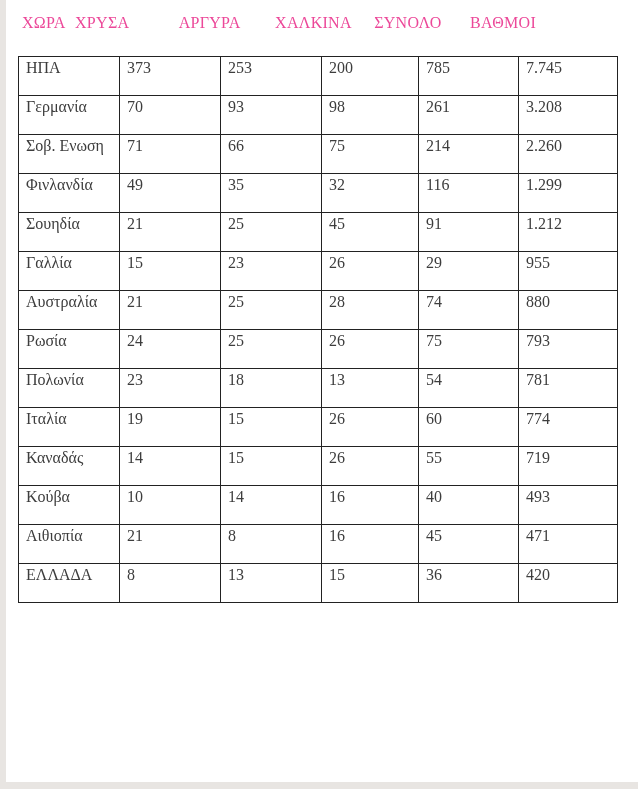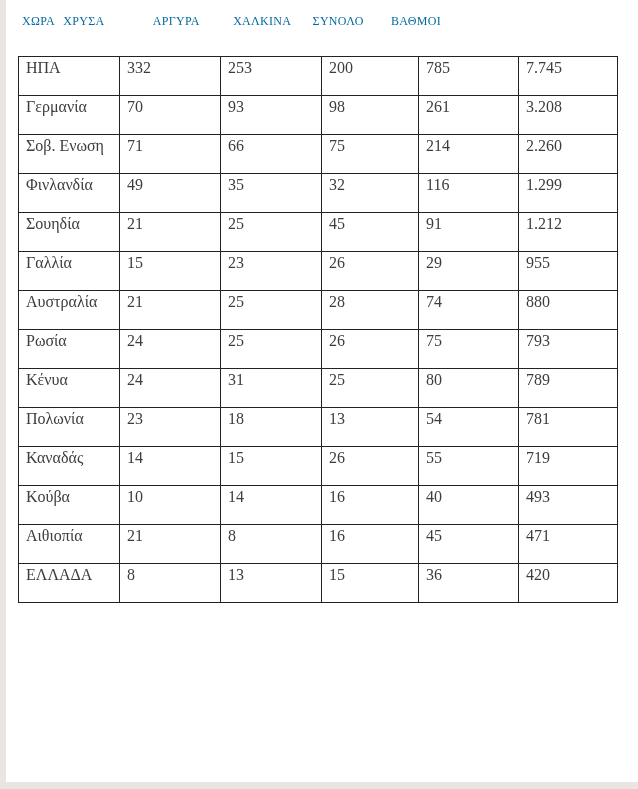--- a/index.html
+++ b/index.html
@@ -29,22 +29,22 @@
     position: absolute;
     left: 0; top: 782px;
     width: 638px;
     height: 7px;
     background: #e8e5e2;
   }
   .header-line {
     position: absolute;
     left: 22px;
     top: 14px;
-    font-size: 12px;
-    color: #0369a1;
+    font-size: 16px;
+    color: #ec4899;
     white-space: nowrap;
     letter-spacing: 0.3px;
   }
   .header-line span { display: inline-block; }
   .hgap-space { margin-left: 5px; }
   .hgap-a { margin-left: 45px; }
   .hgap-b { margin-left: 30px; }
   .hgap-c { margin-left: 18px; }
   .hgap-d { margin-left: 24px; }
   table.medals {
@@ -94,21 +94,21 @@
       <col class="c-country">
       <col class="c-gold">
       <col class="c-silver">
       <col class="c-bronze">
       <col class="c-total">
       <col class="c-points">
     </colgroup>
     <tbody>
         <tr>
           <td>ΗΠΑ</td>
-          <td>332</td>
+          <td>373</td>
           <td>253</td>
           <td>200</td>
           <td>785</td>
           <td>7.745</td>
         </tr>
         <tr>
           <td>Γερμανία</td>
           <td>70</td>
           <td>93</td>
           <td>98</td>
@@ -157,36 +157,36 @@
         </tr>
         <tr>
           <td>Ρωσία</td>
           <td>24</td>
           <td>25</td>
           <td>26</td>
           <td>75</td>
           <td>793</td>
         </tr>
         <tr>
-          <td>Κένυα</td>
-          <td>24</td>
-          <td>31</td>
-          <td>25</td>
-          <td>80</td>
-          <td>789</td>
-        </tr>
-        <tr>
           <td>Πολωνία</td>
           <td>23</td>
           <td>18</td>
           <td>13</td>
           <td>54</td>
           <td>781</td>
         </tr>
         <tr>
+          <td>Ιταλία</td>
+          <td>19</td>
+          <td>15</td>
+          <td>26</td>
+          <td>60</td>
+          <td>774</td>
+        </tr>
+        <tr>
           <td>Καναδάς</td>
           <td>14</td>
           <td>15</td>
           <td>26</td>
           <td>55</td>
           <td>719</td>
         </tr>
         <tr>
           <td>Κούβα</td>
           <td>10</td>

